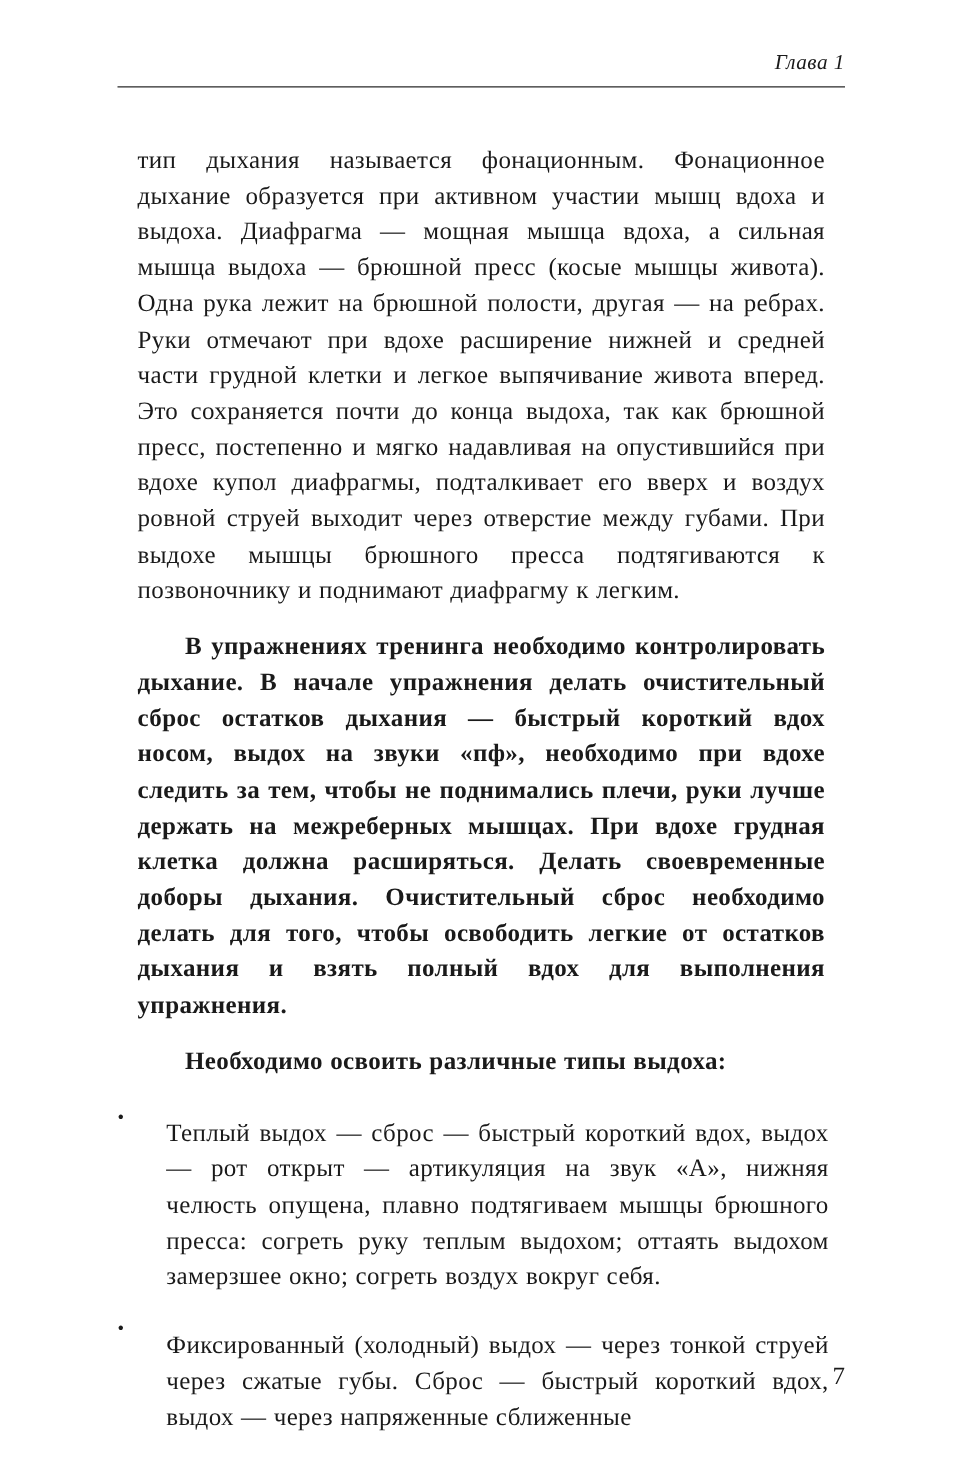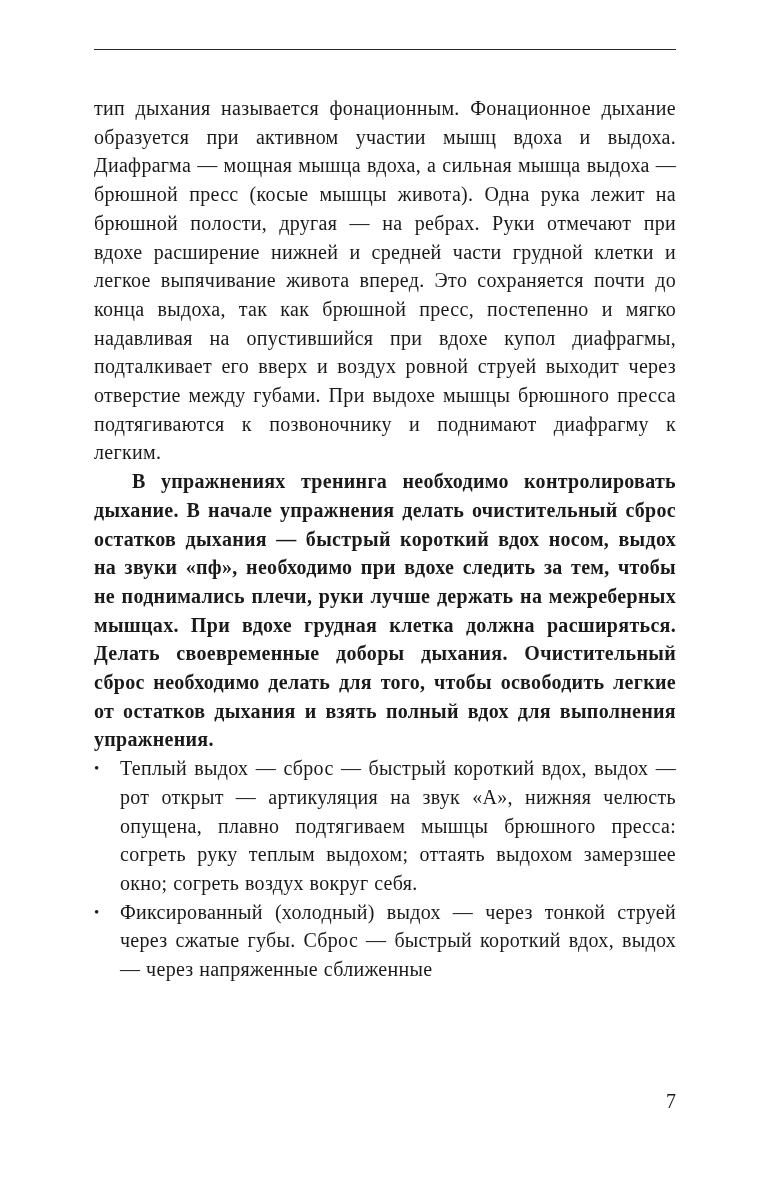--- a/index.html
+++ b/index.html
@@ -37,68 +37,72 @@
     margin-top: 44px;
     font-size: 20px;
     line-height: 28.7px;
     text-align: justify;
     letter-spacing: 0.3px;
     word-spacing: 0.5px;
     hyphens: auto;
     -webkit-hyphens: auto;
   }
   .para {
-    margin: 0;
+    margin: 16px;
     text-indent: 0;
   }
   .para.indent {
     text-indent: 38px;
     font-weight: bold;
   }
   .bullet-item {
     display: flex;
     align-items: flex-start;
   }
   .bullet-marker {
     flex: 0 0 26px;
     font-size: 15px;
     line-height: 28.7px;
     color: #1a1a1a;
   }
   .bullet-text {
     flex: 1;
-    margin: 0;
+    margin: 13px;
     text-align: justify;
     hyphens: auto;
     -webkit-hyphens: auto;
   }
   .footer {
     position: absolute;
     left: 94px;
     right: 92px;
     top: 1090px;
     text-align: right;
     font-size: 20px;
     color: #1a1a1a;
   }
 </style>
 </head>
 <body>
 
 <div class="page">
 
+  <div class="header">
+    <span class="chapter">Глава 1</span>
+  </div>
 
   <hr class="header-rule">
 
   <div class="body-text">
 
     <p class="para">тип дыхания называется фонационным. Фонационное дыхание образуется при активном участии мышц вдоха и выдоха. Диафрагма — мощная мышца вдоха, а сильная мышца выдоха — брюшной пресс (косые мышцы живота). Одна рука лежит на брюшной полости, другая — на ребрах. Руки отмечают при вдохе расширение нижней и средней части грудной клетки и легкое выпячивание живота вперед. Это сохраняется почти до конца выдоха, так как брюшной пресс, постепенно и мягко надавливая на опустившийся при вдохе купол диафрагмы, подталкивает его вверх и воздух ровной струей выходит через отверстие между губами. При выдохе мышцы брюшного пресса подтягиваются к позвоночнику и поднимают диафрагму к легким.</p>
 
     <p class="para indent">В упражнениях тренинга необходимо контролировать дыхание. В начале упражнения делать очистительный сброс остатков дыхания — быстрый короткий вдох носом, выдох на звуки «пф», необходимо при вдохе следить за тем, чтобы не поднимались плечи, руки лучше держать на межреберных мышцах. При вдохе грудная клетка должна расширяться. Делать своевременные доборы дыхания. Очистительный сброс необходимо делать для того, чтобы освободить легкие от остатков дыхания и взять полный вдох для выполнения упражнения.</p>
 
+    <p class="para indent">Необходимо освоить различные типы выдоха:</p>
 
     <div class="bullet-item">
       <span class="bullet-marker">•</span>
       <p class="bullet-text">Теплый выдох — сброс — быстрый короткий вдох, выдох — рот открыт — артикуляция на звук «А», нижняя челюсть опущена, плавно подтягиваем мышцы брюшного пресса: согреть руку теплым выдохом; оттаять выдохом замерзшее окно; согреть воздух вокруг себя.</p>
     </div>
 
     <div class="bullet-item">
       <span class="bullet-marker">•</span>
       <p class="bullet-text">Фиксированный (холодный) выдох — через тонкой струей через сжатые губы. Сброс — быстрый короткий вдох, выдох — через напряженные сближенные</p>
     </div>

